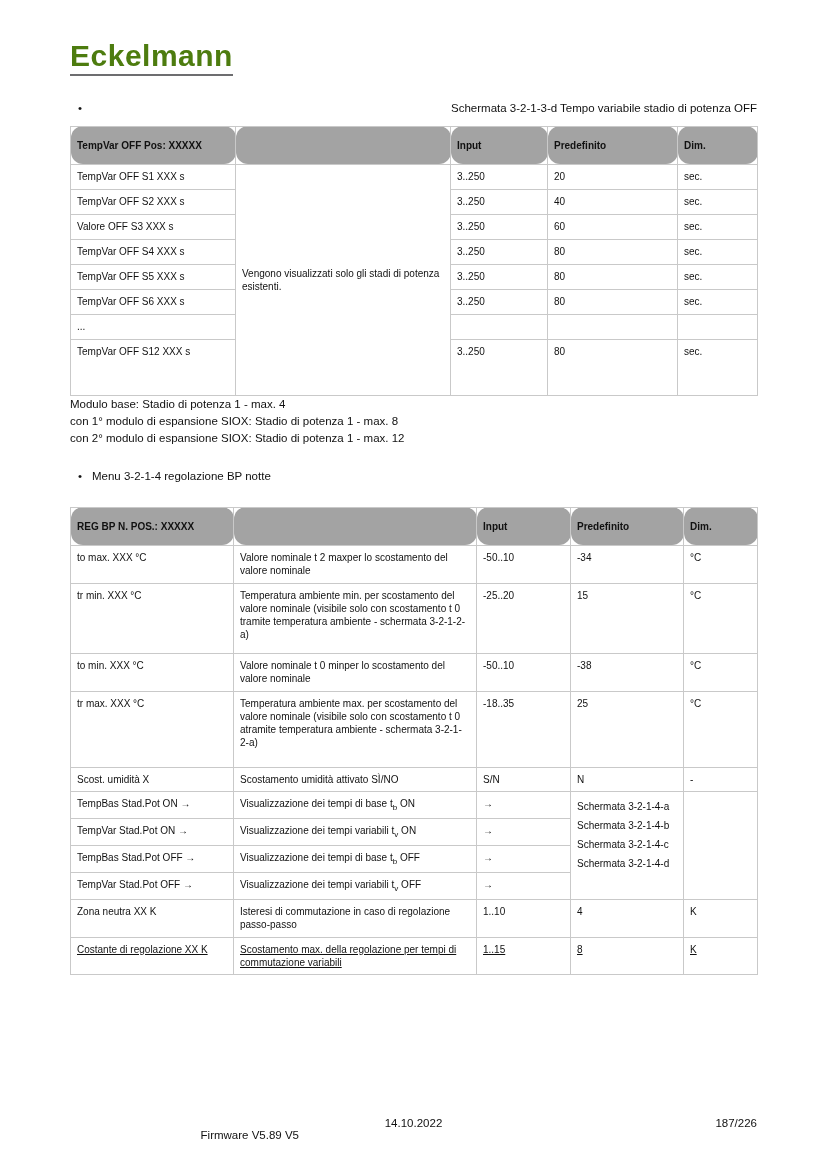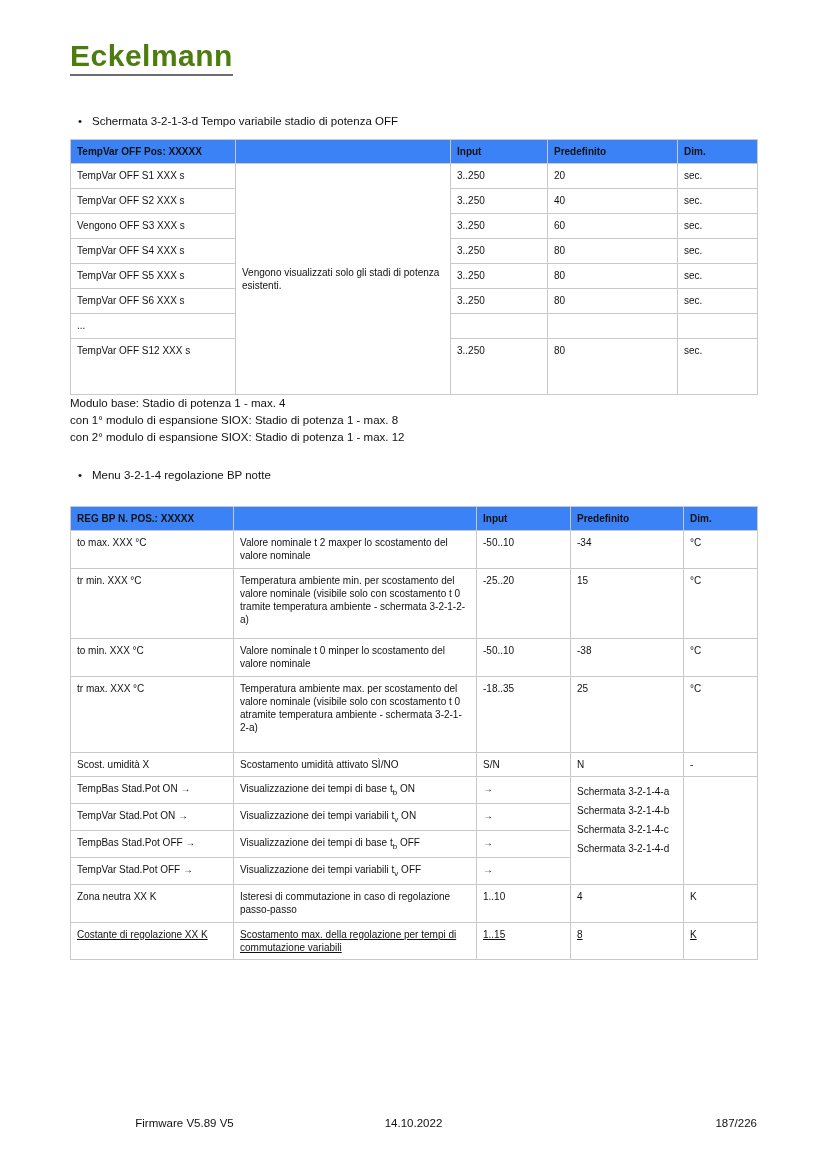--- a/index.html
+++ b/index.html
@@ -30,45 +30,45 @@
     padding-left: 22px;
     position: relative;
     line-height: 15px;
   }
   .bullet::before {
     content: "\2022";
     position: absolute;
     left: 8px;
     top: 0;
   }
-  .bullet-1 { margin-top: 38px; margin-bottom: 10px; }
+  .bullet-1 { margin-top: 25px; margin-bottom: 10px; text-align: right; }
   .bullet-2 { margin-top: 22px; margin-bottom: 23px; }
 
   table {
     border-collapse: collapse;
     width: 687px;
     table-layout: fixed;
     font-size: 10px;
     color: #111;
   }
   th, td {
     border: 1px solid #c9c9c9;
     padding: 5px 6px;
     text-align: left;
     vertical-align: top;
     font-weight: normal;
     line-height: 13px;
     word-wrap: break-word;
   }
   thead th {
-    background: #3b82f6;
+    background: #a3a3a3;
     font-weight: bold;
-    height: 24px;
+    height: 38px;
     vertical-align: middle;
-    padding-top: 3px; padding-bottom: 3px;
+    padding-top: 3px; padding-bottom: 3px; border-radius: 12px;
   }
   .note-cell { vertical-align: middle; }
   tr.r25 { height: 25px; }
   tr.r56 { height: 56px; }
   tr.h38 { height: 38px; }
   tr.h70 { height: 70px; }
   tr.h76 { height: 76px; }
   tr.h23 { height: 23px; }
   tr.h27 { height: 27px; }
   tr.h37 { height: 37px; text-decoration: underline; }
@@ -81,21 +81,21 @@
   }
 
   .footer {
     position: absolute;
     left: 70px; right: 70px;
     top: 1117px;
     font-size: 11.5px;
     display: flex;
     color: #111;
   }
-  .footer .f-left  { flex: 1; text-align: center; }
+  .footer .f-left  { flex: 1; text-align: right; margin-top: 12px; }
   .footer .f-center{ flex: 1; text-align: center; }
   .footer .f-right { flex: 1; text-align: right; }
 </style>
 </head>
 <body>
 
 <div class="page">
 
   <div>
     <span class="logo">Eckelmann</span>
@@ -128,21 +128,21 @@
         <td>20</td>
         <td>sec.</td>
       </tr>
       <tr class="r25">
         <td>TempVar OFF S2 XXX s</td>
         <td>3..250</td>
         <td>40</td>
         <td>sec.</td>
       </tr>
       <tr class="r25">
-        <td>Vengono OFF S3 XXX s</td>
+        <td>Valore OFF S3 XXX s</td>
         <td>3..250</td>
         <td>60</td>
         <td>sec.</td>
       </tr>
       <tr class="r25">
         <td>TempVar OFF S4 XXX s</td>
         <td>3..250</td>
         <td>80</td>
         <td>sec.</td>
       </tr>

